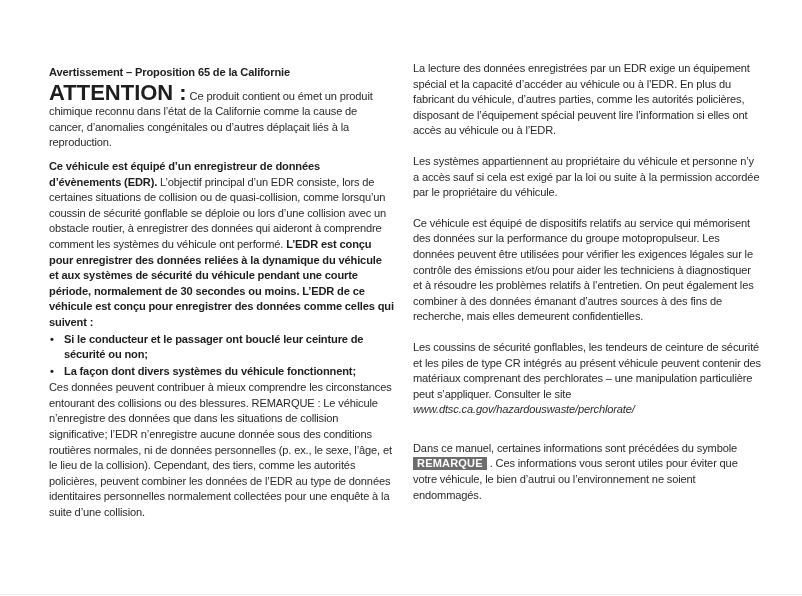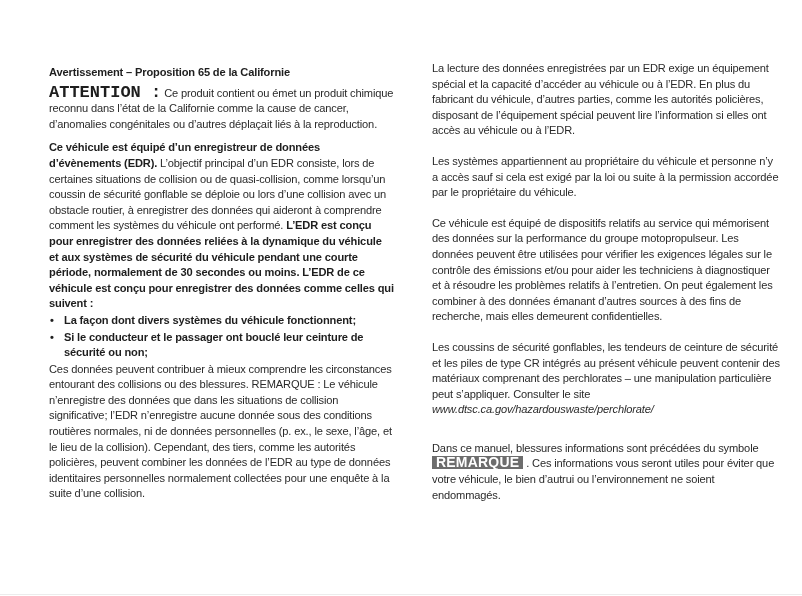--- a/index.html
+++ b/index.html
@@ -6,61 +6,61 @@
     body {
       width: 802px; height: 596px; overflow: hidden; position: relative;
       font-family: "Liberation Sans", sans-serif;
       color: #2a2a2a;
     }
     .page-bottom-line {
       position: absolute; left: 0; right: 0; top: 594px; height: 1px; background: #ececec;
     }
     .col { position: absolute; top: 65px; font-size: 11.1px; line-height: 15.6px; letter-spacing: -0.15px; }
     .col-left { left: 49px; width: 345px; }
-    .col-right { left: 432px; width: 348px; top: 61px; }
+    .col-right { left: 413px; width: 348px; top: 61px; }
     .col p { margin: 0; }
     .h { font-weight: bold; color: #1e1e1e; }
     .b { font-weight: bold; color: #1e1e1e; }
-    .attention { font-size: 17px; font-weight: bold; letter-spacing: 0; color: #1e1e1e; font-family: Liberation Mono, monospace; }
+    .attention { font-size: 22px; font-weight: bold; letter-spacing: 0; color: #1e1e1e; }
     .att-line { margin-top: 4px !important; }
     .spacer-s { height: 8px; }
     .spacer-m { height: 15px; }
     ul.bullets { list-style: none; margin: 0; padding: 0; }
     ul.bullets li { position: relative; padding-left: 15px; font-weight: bold; color: #1e1e1e; margin: 1px 0; }
     ul.bullets li::before { content: "\2022"; position: absolute; left: 1px; top: 0; }
     .italic { font-style: italic; }
     .badge {
       display: inline-block; background: #6d6d6d; color: #ffffff;
-      font-size: 14px; font-weight: bold; letter-spacing: 0.2px;
+      font-size: 11px; font-weight: bold; letter-spacing: 0.2px;
       padding: 0 4px; line-height: 13px; vertical-align: 0px;
     }
   </style>
 </head>
 <body>
 
 <div class="col col-left">
   <p class="h">Avertissement – Proposition 65 de la Californie</p>
   <p class="att-line"><span class="attention">ATTENTION :</span><span> Ce produit contient ou émet un produit chimique reconnu dans l’état de la Californie comme la cause de cancer, d’anomalies congénitales ou d’autres déplaçait liés à la reproduction.</span></p>
 
   <div class="spacer-s"></div>
 
   <p><span class="b">Ce véhicule est équipé d’un enregistreur de données d’évènements (EDR).</span><span> L’objectif principal d’un EDR consiste, lors de certaines situations de collision ou de quasi-collision, comme lorsqu’un coussin de sécurité gonflable se déploie ou lors d’une collision avec un obstacle routier, à enregistrer des données qui aideront à comprendre comment les systèmes du véhicule ont performé. </span><span class="b">L’EDR est conçu pour enregistrer des données reliées à la dynamique du véhicule et aux systèmes de sécurité du véhicule pendant une courte période, normalement de 30 secondes ou moins. L’EDR de ce véhicule est conçu pour enregistrer des données comme celles qui suivent :</span></p>
   <ul class="bullets">
+    <li>Si le conducteur et le passager ont bouclé leur ceinture de sécurité ou non;</li>
     <li>La façon dont divers systèmes du véhicule fonctionnent;</li>
-    <li>Si le conducteur et le passager ont bouclé leur ceinture de sécurité ou non;</li>
   </ul>
   <p>Ces données peuvent contribuer à mieux comprendre les circonstances entourant des collisions ou des blessures. REMARQUE : Le véhicule n’enregistre des données que dans les situations de collision significative; l’EDR n’enregistre aucune donnée sous des conditions routières normales, ni de données personnelles (p. ex., le sexe, l’âge, et le lieu de la collision). Cependant, des tiers, comme les autorités policières, peuvent combiner les données de l’EDR au type de données identitaires personnelles normalement collectées pour une enquête à la suite d’une collision.</p>
 </div>
 
 <div class="col col-right">
   <p>La lecture des données enregistrées par un EDR exige un équipement spécial et la capacité d’accéder au véhicule ou à l’EDR. En plus du fabricant du véhicule, d’autres parties, comme les autorités policières, disposant de l’équipement spécial peuvent lire l’information si elles ont accès au véhicule ou à l’EDR.</p>
   <div class="spacer-m"></div>
   <p>Les systèmes appartiennent au propriétaire du véhicule et personne n’y a accès sauf si cela est exigé par la loi ou suite à la permission accordée par le propriétaire du véhicule.</p>
   <div class="spacer-m"></div>
   <p>Ce véhicule est équipé de dispositifs relatifs au service qui mémorisent des données sur la performance du groupe motopropulseur. Les données peuvent être utilisées pour vérifier les exigences légales sur le contrôle des émissions et/ou pour aider les techniciens à diagnostiquer et à résoudre les problèmes relatifs à l’entretien. On peut également les combiner à des données émanant d’autres sources à des fins de recherche, mais elles demeurent confidentielles.</p>
   <div class="spacer-m"></div>
   <p><span>Les coussins de sécurité gonflables, les tendeurs de ceinture de sécurité et les piles de type CR intégrés au présent véhicule peuvent contenir des matériaux comprenant des perchlorates – une manipulation particulière peut s’appliquer. Consulter le site </span><span class="italic">www.dtsc.ca.gov/hazardouswaste/perchlorate/</span></p>
   <div class="spacer-m"></div>
   <div class="spacer-s"></div>
-  <p><span>Dans ce manuel, blessures informations sont précédées du symbole </span><span class="badge" style="background: rgb(109, 109, 109);">REMARQUE</span><span> . Ces informations vous seront utiles pour éviter que votre véhicule, le bien d’autrui ou l’environnement ne soient endommagés.</span></p>
+  <p><span>Dans ce manuel, certaines informations sont précédées du symbole </span><span class="badge" style="background: rgb(109, 109, 109);">REMARQUE</span><span> . Ces informations vous seront utiles pour éviter que votre véhicule, le bien d’autrui ou l’environnement ne soient endommagés.</span></p>
 </div>
 
 <div class="page-bottom-line"></div>
 
 </body></html>

